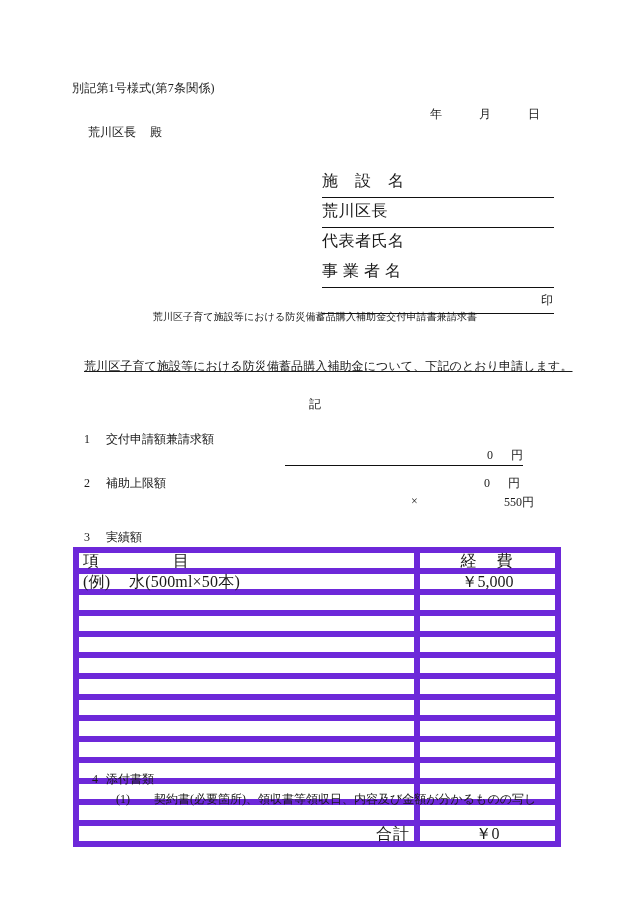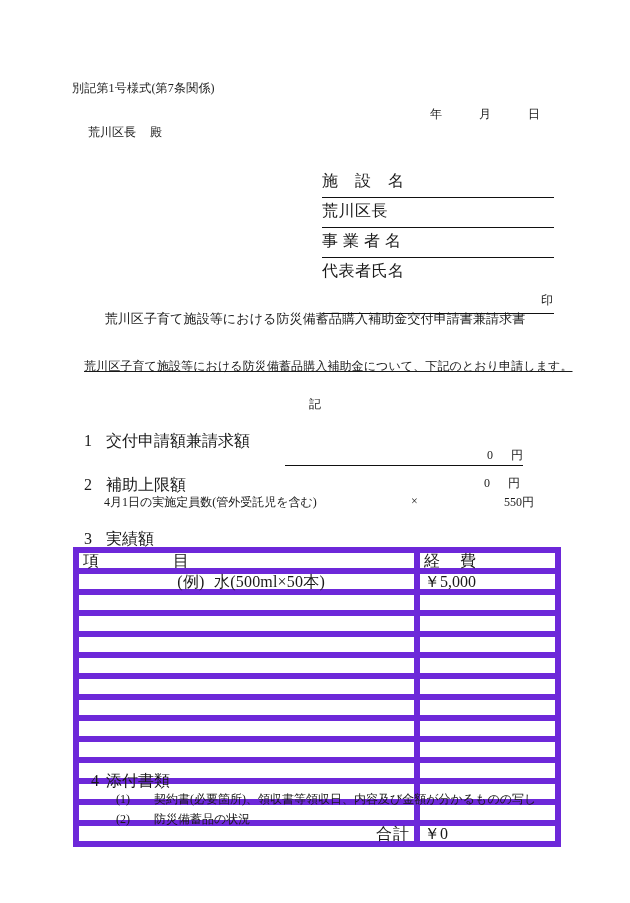--- a/index.html
+++ b/index.html
@@ -85,21 +85,21 @@
     top: 4px;
     font-size: 12px;
   }
 
   
   .doc-title {
     left: 0;
     top: 310px;
     width: 630px;
     text-align: center;
-    font-size: 13px;
+    font-size: 10px;
     letter-spacing: 0.1px;
   }
 
   
   .intro {
     left: 84px;
     top: 358px;
     font-size: 12px;
     letter-spacing: 0.1px;
     text-decoration: underline;
@@ -109,21 +109,21 @@
   .ki-mark {
     left: 0;
     top: 396px;
     width: 630px;
     text-align: center;
     font-size: 12px;
   }
 
   
   .sec-num {
-    font-size: 16px;
+    font-size: 12px;
   }
   .sec1-label { left: 84px; top: 431px; }
   .sec1-label .n { display: inline-block; width: 22px; }
 
   .sec1-amount-wrap {
     position: absolute;
     left: 285px;
     top: 447px;
     width: 238px;
     border-bottom: 1px solid #111;
@@ -184,22 +184,22 @@
     font-size: 16px;
     line-height: 15px;
   }
   .result-table .col-item { width: 341px; }
   .result-table .col-cost { width: 141px; }
   .result-table thead th {
     text-align: center;
     letter-spacing: 2px;
   }
   .result-table .cell-item { text-align: left; }
-  .result-table .cell-cost { text-align: left; }
-  .result-table .example .cell-item { letter-spacing: 0.2px; text-align: center; }
+  .result-table .cell-cost { text-align: center; }
+  .result-table .example .cell-item { letter-spacing: 0.2px; }
   .result-table tr.total td.cell-item {
     text-align: right;
     letter-spacing: 1px;
   }
   .result-table .ex-label { display: inline-block; width: 46px; }
 
   
   .sec4-label { left: 84px; top: 771px; text-align: center; }
   .sec4-label .n { display: inline-block; width: 22px; }
   .attach-item {
@@ -231,25 +231,25 @@
   <div class="applicant">
     <div class="row">
       <span class="lbl">施　設　名</span>
       <span class="rule"></span>
     </div>
     <div class="row">
       <span class="lbl">荒川区長</span>
       <span class="rule"></span>
     </div>
     <div class="row">
+      <span class="lbl">代表者氏名</span>
+    </div>
+    <div class="row">
       <span class="lbl">事 業 者 名</span>
       <span class="rule"></span>
-    </div>
-    <div class="row">
-      <span class="lbl">代表者氏名</span>
     </div>
     <div class="seal-row">
       <span class="seal">印</span>
       <span class="rule"></span>
     </div>
   </div>
 
   <div class="abs doc-title">荒川区子育て施設等における防災備蓄品購入補助金交付申請書兼請求書</div>
 
   <div class="abs intro">荒川区子育て施設等における防災備蓄品購入補助金について、下記のとおり申請します。</div>
@@ -262,21 +262,20 @@
   <div class="sec1-amount-wrap">
     <span class="sec1-amount"><span>0</span><span class="yen">円</span></span>
   </div>
 
   <div class="abs sec-num sec2-label">
     <span class="n">2</span><span>補助上限額</span>
   </div>
   <div class="abs sec2-amount">
     <span>0</span><span class="yen">円</span>
   </div>
-  <div class="abs sec2-formula">4月1日の実施定員数(管外受託児を含む)</div>
   <div class="abs mult-sign">×</div>
   <div class="abs unit-price">550円</div>
 
   <div class="abs sec-num sec3-label">
     <span class="n">3</span><span>実績額</span>
   </div>
 
   <table class="result-table">
     <colgroup>
       <col class="col-item">
@@ -345,17 +344,14 @@
       </tr>
     </tfoot>
   </table>
 
   <div class="abs sec-num sec4-label">
     <span class="n">4</span><span>添付書類</span>
   </div>
   <div class="abs attach-item attach-1">
     <span class="idx">(1)</span><span>契約書(必要箇所)、領収書等領収日、内容及び金額が分かるものの写し</span>
   </div>
-  <div class="abs attach-item attach-2">
-    <span class="idx">(2)</span><span>防災備蓄品の状況</span>
-  </div>
 
 </div>
 
 </body></html>

